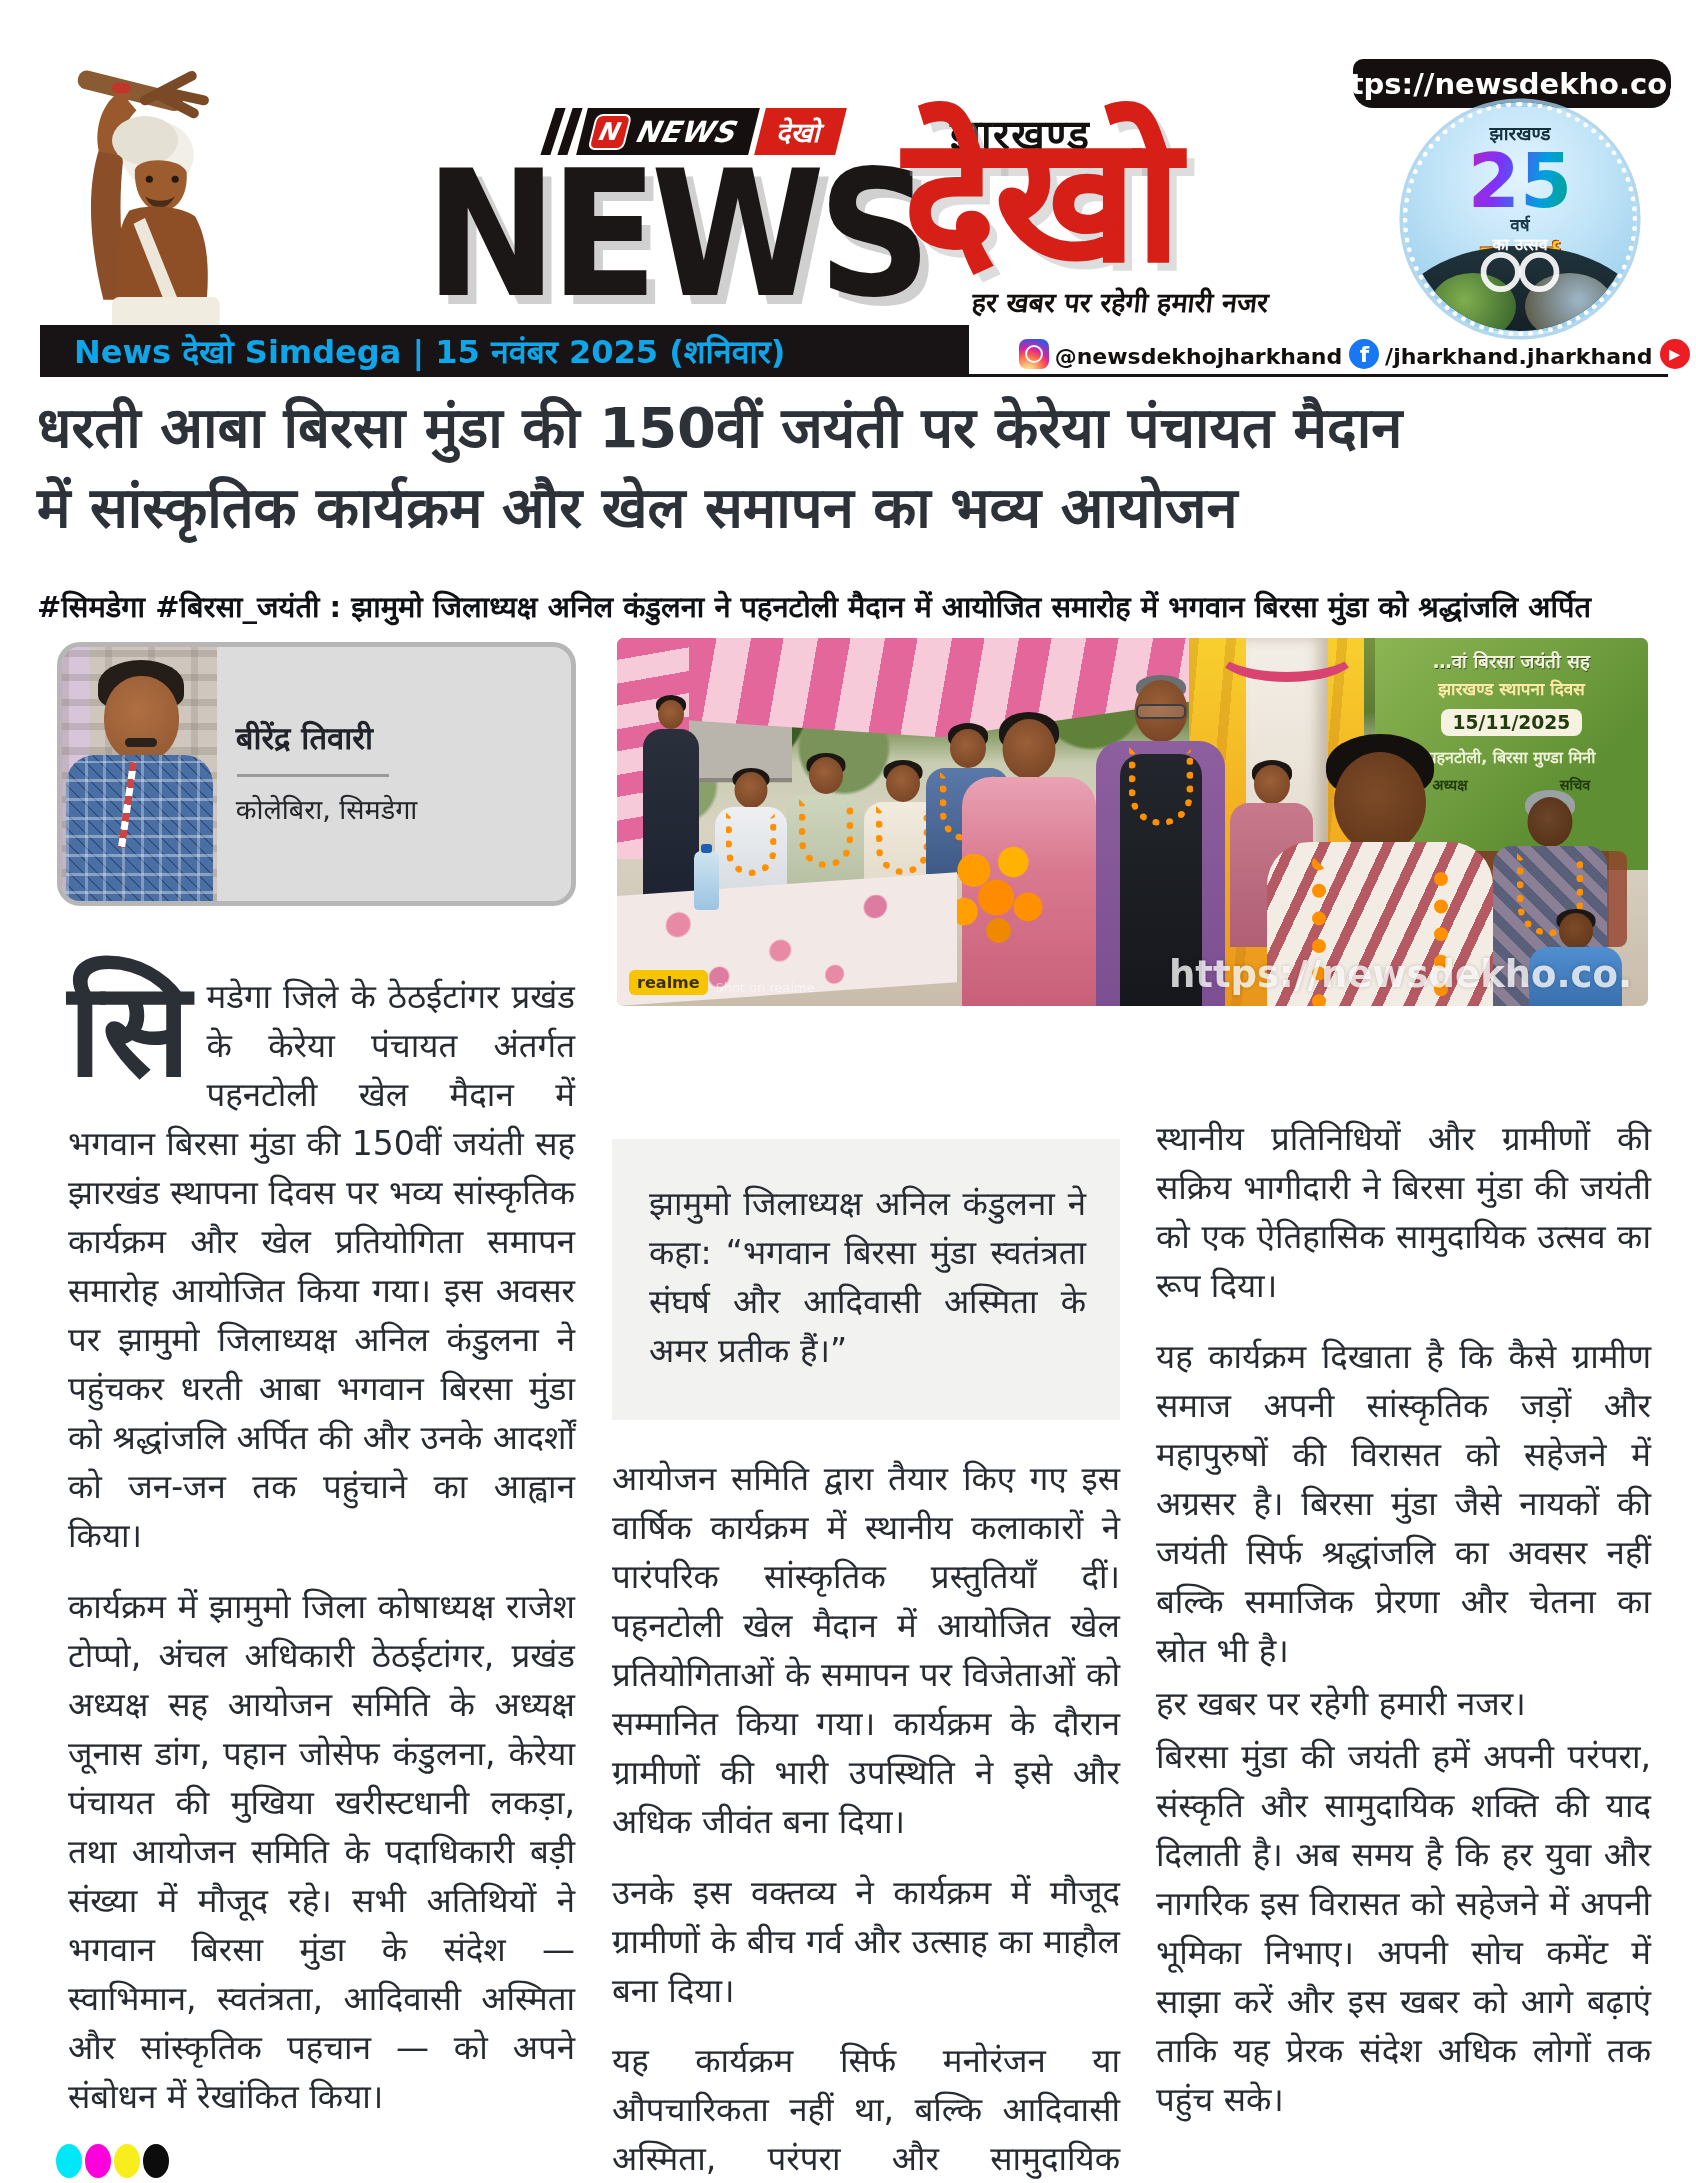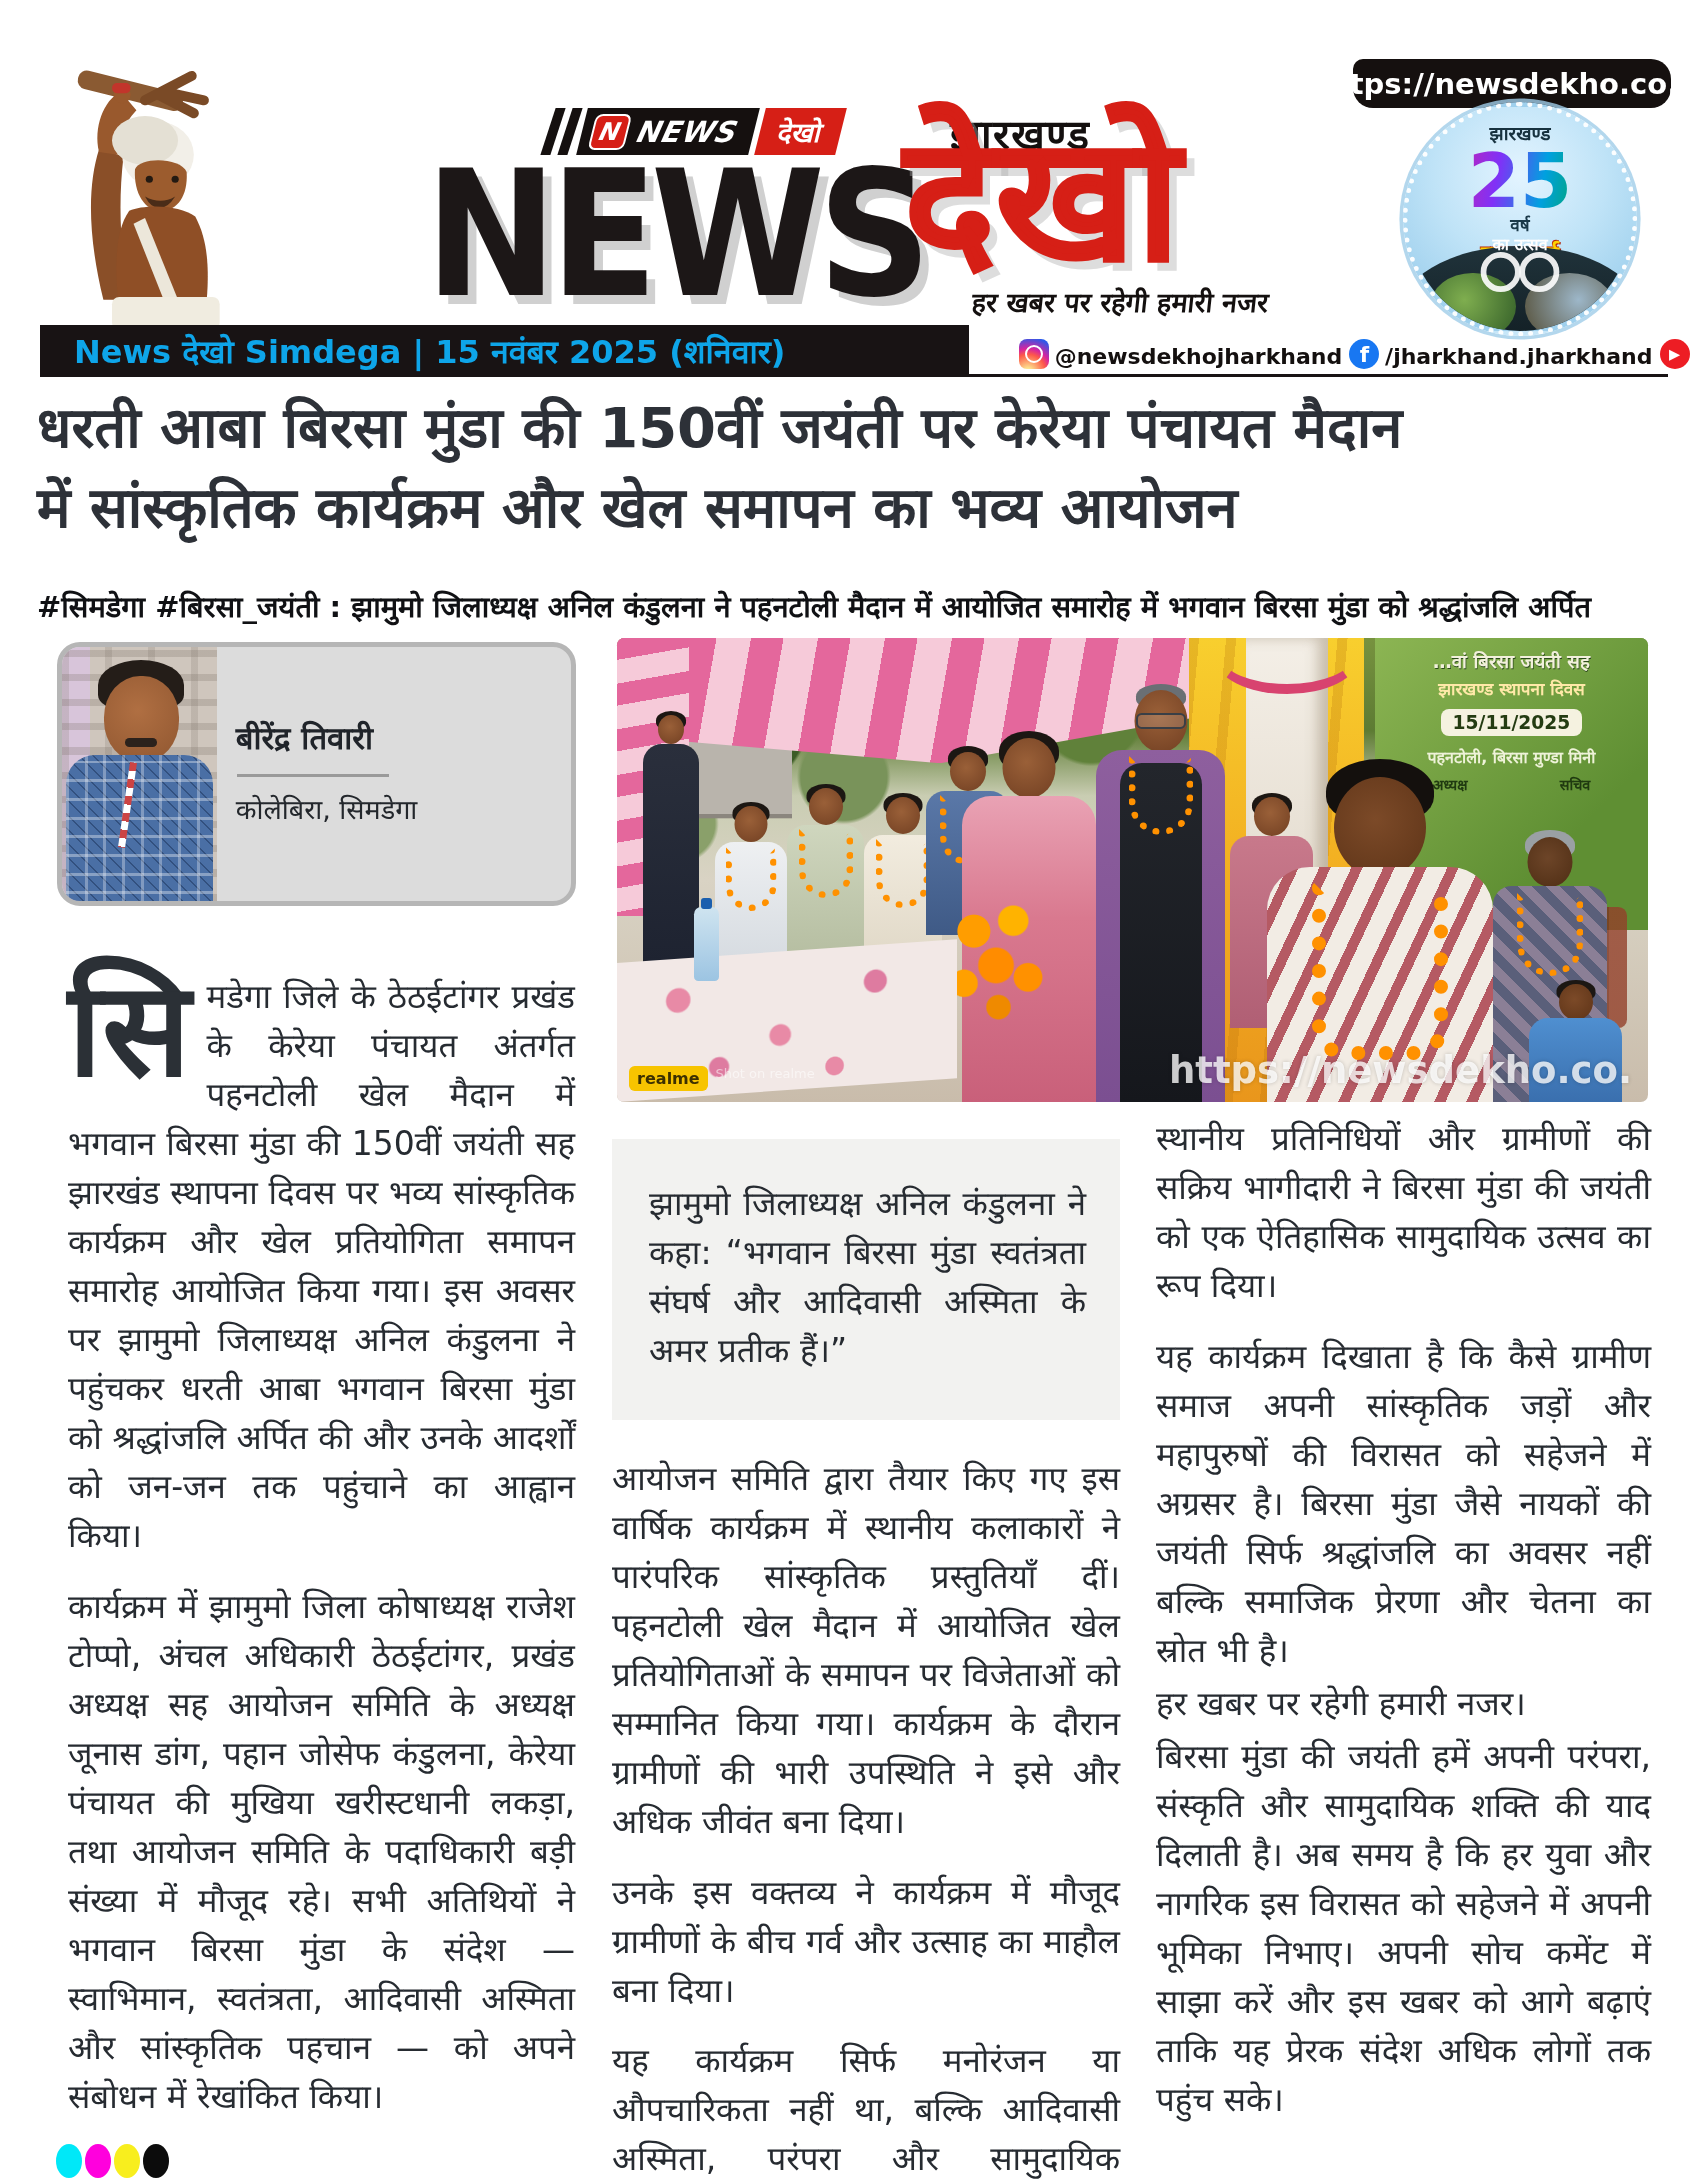--- a/index.html
+++ b/index.html
@@ -54,21 +54,21 @@
   .rep-face{position:absolute;left:42px;top:29px;width:75px;height:86px;border-radius:48%;background:radial-gradient(circle at 45% 40%,#b06f42,#8f5630);}
   .rep-mst{position:absolute;left:63px;top:91px;width:32px;height:8.6px;border-radius:4.3px;background:#2c221c;}
   .rep-shirt{position:absolute;left:4.3px;top:108px;width:147px;height:158px;border-radius:29px 29px 0 0;background-color:#4a6fa5;background-image:repeating-linear-gradient(0deg,rgba(255,255,255,.35) 0 2.9px,transparent 2.9px 18.7px),repeating-linear-gradient(90deg,rgba(255,255,255,.3) 0 2.9px,transparent 2.9px 18.7px),repeating-linear-gradient(45deg,rgba(15,35,70,.4) 0 1.4px,transparent 1.4px 10px);}
   .rep-lanyard{position:absolute;left:62px;top:115px;width:7.2px;height:86px;background:repeating-linear-gradient(180deg,#c44 0 8.6px,#fff 8.6px 17px);transform:rotate(8deg);}
   .rep-info{flex:1;padding:69px 0 0 18.7px;}
   .rep-name{font-size:31px;font-weight:bold;color:#20242a;}
   .rep-div{width:152px;height:2.9px;background:#9a9a9a;margin:16px 0 13px 1.4px;}
   .rep-loc{font-size:27px;color:#23272c;}
 
   
-  .event{position:absolute;left:617px;top:638px;width:1031px;height:464px;border-radius:7.2px;overflow:hidden;background:linear-gradient(180deg,#77923f 0%,#5d7b33 20%,#c9cdb2 34%,#d9d3c4 52%,#c9bcab 100%);}
+  .event{position:absolute;left:617px;top:638px;width:1031px;height:368px;border-radius:7.2px;overflow:hidden;background:linear-gradient(180deg,#77923f 0%,#5d7b33 20%,#c9cdb2 34%,#d9d3c4 52%,#c9bcab 100%);}
   .ev-trees{position:absolute;inset:0;background:radial-gradient(circle at 12% 18%,#3c5c26 0 65px,transparent 68px),radial-gradient(circle at 30% 10%,#51722f 0 57px,transparent 61px),radial-gradient(circle at 46% 16%,#60813a 0 50px,transparent 54px),radial-gradient(circle at 22% 30%,#79935a 0 43px,transparent 47px),radial-gradient(circle at 6% 40%,#8aa06a 0 36px,transparent 40px);}
   .ev-bldg{position:absolute;left:4%;top:22%;width:13%;height:16%;background:#b9b4ac;box-shadow:0 4.3px 0 #8b867e;}
   .ev-canopy{position:absolute;left:0;top:0;width:57%;height:27%;background:repeating-linear-gradient(100deg,#e4679c 0 32px,#f6cad9 32px 66px);clip-path:polygon(0 0,100% 0,100% 62%,55% 100%,0 78%);}
   .ev-canopy-l{position:absolute;left:0;top:0;width:7%;height:60%;background:repeating-linear-gradient(170deg,#e4679c 0 21.6px,#f6cad9 21.6px 45px);}
   .ev-yellow{position:absolute;left:55.5%;top:0;width:17%;height:100%;background:linear-gradient(180deg,#f8cf2e,#f2ac20 55%,#e9961c);}
   .ev-yellow i{position:absolute;inset:0;background:repeating-linear-gradient(95deg,rgba(180,110,10,.25) 0 10px,transparent 10px 37px);}
   .ev-drape{position:absolute;left:61%;top:0;width:8%;height:78%;background:linear-gradient(180deg,#f4efe7,#ded5c6);border-radius:0 0 50% 50%/0 0 30% 30%;box-shadow:inset -10px 0 13px rgba(120,100,70,.35);}
   .ev-swag{position:absolute;left:58%;top:-4%;width:14%;height:16%;border-radius:50%;border-bottom:10px solid #d8436f;border-left:7.2px solid transparent;border-right:7.2px solid transparent;box-sizing:border-box;}
   .ev-banner{position:absolute;right:0;top:0;width:26.5%;height:63%;background:linear-gradient(135deg,#8cb553,#5f8f33 70%);padding:10px 11.5px;box-sizing:border-box;text-align:center;color:#1d3a14;font-weight:bold;}
   .ev-banner .b1{font-size:18.7px;color:#f2f0dc;text-shadow:0.7px 0.7px 0 #2c4a1c;}
@@ -79,21 +79,21 @@
   .ev-chairs{position:absolute;right:2%;top:58%;width:36%;height:26%;background:repeating-linear-gradient(90deg,#7e3420 0 50px,#93402a 50px 101px);border-radius:8.6px;opacity:.8;}
   .ev-table{position:absolute;left:0;bottom:0;width:33%;height:30%;background:#f2e8e6;background-image:radial-gradient(circle at 18% 30%,#e88aa6 0 11.5px,transparent 13px),radial-gradient(circle at 48% 60%,#e88aa6 0 10px,transparent 11.5px),radial-gradient(circle at 76% 26%,#de7ba0 0 10.8px,transparent 12.2px),radial-gradient(circle at 30% 80%,#de7ba0 0 9.3px,transparent 10.8px),radial-gradient(circle at 64% 85%,#e88aa6 0 8.6px,transparent 10px);transform:skewY(-4deg);transform-origin:left bottom;}
   .ev-bottle{position:absolute;left:7.5%;bottom:26%;width:2.4%;height:16%;background:linear-gradient(180deg,#cfe4f0,#9cc4e2);border-radius:7.2px 7.2px 4.3px 4.3px;}
   .ev-bottle:before{content:"";position:absolute;left:28%;top:-12%;width:44%;height:14%;background:#1b5fae;border-radius:2.9px;}
   .person{position:absolute;}
   .p-head{position:absolute;left:50%;transform:translateX(-50%);top:0;border-radius:50%;background:radial-gradient(circle at 45% 40%,#9a6038,#713f22);}
   .p-hair{position:absolute;left:50%;transform:translateX(-50%);border-radius:50% 50% 40% 40%;background:#1c1713;}
   .p-body{position:absolute;left:0;right:0;bottom:0;border-radius:18.7px 18.7px 0 0;}
   .garl{position:absolute;left:50%;transform:translateX(-50%);border:7.2px dotted #ff9100;border-top-color:transparent;border-radius:0 0 32px 32px;}
   .bouquet{position:absolute;background:radial-gradient(circle at 30% 35%,#ff9d00 0 16px,transparent 17px),radial-gradient(circle at 62% 28%,#ffb300 0 14.4px,transparent 16px),radial-gradient(circle at 48% 58%,#ff8c00 0 17px,transparent 18.7px),radial-gradient(circle at 22% 70%,#ffa000 0 13px,transparent 14.4px),radial-gradient(circle at 74% 66%,#ff9100 0 13.7px,transparent 15px),radial-gradient(circle at 50% 86%,#ef8a00 0 11.5px,transparent 13px);}
-  .wm-realme{position:absolute;left:11.5px;bottom:11.5px;display:flex;align-items:flex-start;gap:7.2px;}
+  .wm-realme{position:absolute;left:11.5px;bottom:11.5px;display:flex;align-items:flex-end;gap:7.2px;}
   .wm-realme .rl{background:#f7c400;color:#3c3000;font-weight:bold;font-size:16px;padding:2.9px 8.6px;border-radius:5.7px;}
   .wm-realme .shot{color:rgba(255,255,255,.55);font-size:13px;}
   .wm-site{position:absolute;right:16px;bottom:10px;font-size:37px;font-weight:bold;color:rgba(255,255,255,.78);text-shadow:0 0 4.3px rgba(0,0,0,.2);text-align:center;}
 
   
   .col{position:absolute;font-size:33px;line-height:49px;color:#262b31;text-align:justify;}
   .col p{margin:0 0 21.6px 0;}
   .col1{left:68px;top:972px;width:507px;}
   .col2{left:612px;top:1139px;width:508px;}
   .col3{left:1156px;top:1114px;width:495px;}

